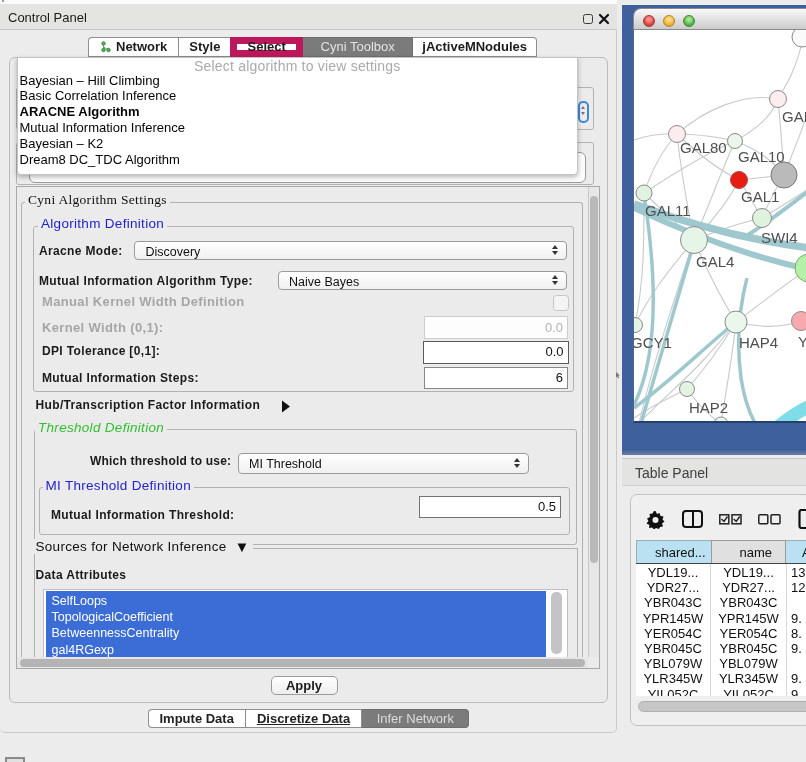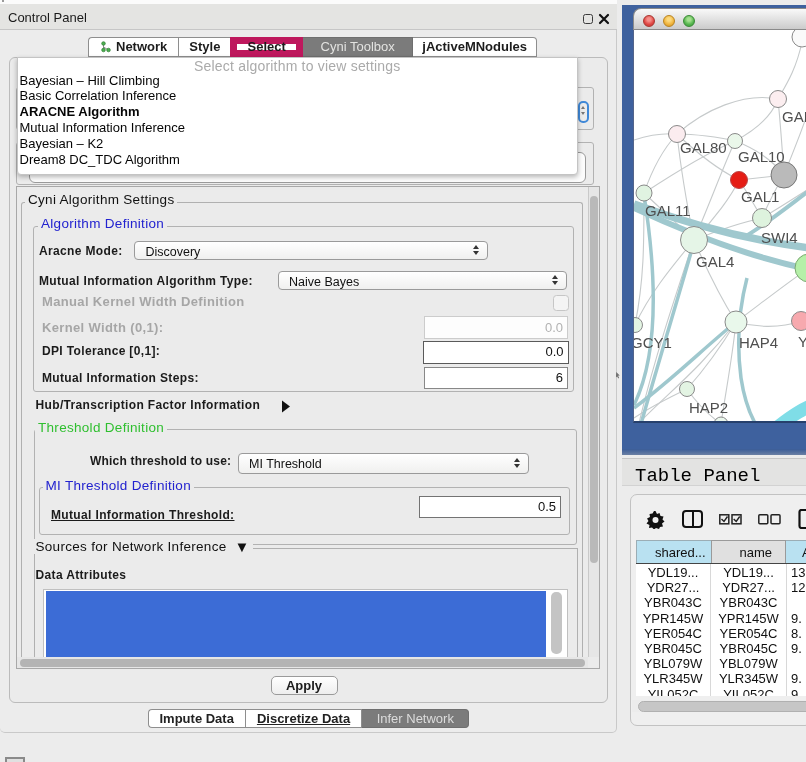--- a/index.html
+++ b/index.html
@@ -56,27 +56,27 @@
 
 <div class="abs" style="left:16px;top:186px;width:584px;height:483px;border:1px solid #a8a8a8;background:#ebebeb;"></div>
 
 <div class="abs" style="left:588px;top:187px;width:11px;height:470px;background:#e6e6e6;border-left:1px solid #c9c9c9;"></div>
 <div class="abs" style="left:589.5px;top:196px;width:8px;height:367px;background:#b9b9b9;border-radius:4px;"></div>
 
 <div class="abs" style="left:17px;top:657px;width:571px;height:11px;background:#e6e6e6;"></div>
 <div class="abs" style="left:20px;top:658.5px;width:565px;height:8px;background:#b4b4b4;border-radius:4px;"></div>
 
 <div class="abs" style="left:21px;top:202px;width:562px;height:455px;border:1px solid #b0b0b0;border-bottom:none;border-radius:3px 3px 0 0;"></div>
-<div class="gt" style="left:25px;top:191.5px;color:#111;">Cyni Algorithm Settings</div>
+<div class="gt" style="left:25px;top:191.5px;color:#111;font-family:Liberation Serif, serif;">Cyni Algorithm Settings</div>
 
 <div class="grp" style="left:33px;top:226px;width:541px;height:166px;"></div>
 <div class="gt" style="left:38px;top:216px;color:#2222cf;">Algorithm Definition</div>
 
 <div class="lbl" style="left:39px;top:243.5px;">Aracne Mode:</div>
-<div class="combo" style="left:134px;top:240.5px;width:354px;height:19.5px;">
+<div class="combo" style="left:134px;top:240.5px;width:433px;height:19.5px;">
   <div class="ct">Discovery</div>
   <div class="arr" style="top:3px;">
       <div class="up"></div>
       <div class="dn"></div>
     </div>
 </div>
 
 <div class="lbl" style="left:39px;top:273.5px;">Mutual Information Algorithm Type:</div>
 <div class="combo" style="left:277.5px;top:270.5px;width:289.5px;height:19.5px;padding-left:43px;">
   <div class="ct">Naive Bayes</div>
@@ -97,44 +97,48 @@
 
 <div class="lbl" style="left:42px;top:370.5px;">Mutual Information Steps:</div>
 <div class="inp" style="left:423.5px;top:366.5px;width:144.5px;height:22px;border:1px solid #888888;line-height:20px;">6</div>
 
 <div class="lbl" style="left:35.5px;top:398px;">Hub/Transcription Factor Information</div>
 <svg class="abs" style="left:279px;top:399px;" width="13" height="15" viewBox="0 0 13 15">
     <path d="M3 1.5 L11 7.5 L3 13.5 Z" fill="#111"></path>
   </svg>
 
 <div class="grp" style="left:33.5px;top:429px;width:543.5px;height:116px;"></div>
-<div class="gt" style="left:35px;top:420px;color:#2fbf2f;">Threshold Definition</div>
+<div class="gt" style="left:35px;top:420px;color:#2fbf2f;font-style:italic;">Threshold Definition</div>
 
 <div class="lbl" style="left:90px;top:453.5px;letter-spacing:0.2px;">Which threshold to use:</div>
 <div class="combo" style="left:237.5px;top:453px;width:291.5px;height:20.5px;">
   <div class="ct">MI Threshold</div>
   <div class="arr" style="top:3.5px;">
       <div class="up"></div>
       <div class="dn"></div>
     </div>
 </div>
 
 <div class="grp" style="left:38.5px;top:487px;width:531.5px;height:48px;"></div>
 <div class="gt" style="left:42.5px;top:478px;color:#2222cf;">MI Threshold Definition</div>
 
-<div class="lbl" style="left:51px;top:508px;text-decoration:underline;">Mutual Information Threshold:</div>
+<div class="lbl" style="left:51px;top:508px;">Mutual Information Threshold:</div>
 <div class="inp" style="left:419px;top:496px;width:142px;height:22px;border:1px solid #737373;line-height:20px;">0.5</div>
 
 <div class="abs" style="left:33.5px;top:548px;width:544.5px;height:109px;border:1px solid #b0b0b0;border-bottom:none;"></div>
 <div class="gt" style="left:32.5px;top:539px;color:#111;">Sources for Network Inference <span style="font-size:15px;line-height:13px;position:relative;top:0.5px;margin-left:4px;">▼</span></div>
 
 <div class="lbl" style="left:35.5px;top:568px;">Data Attributes</div>
 
 <div class="abs" style="left:42.5px;top:588.5px;width:525px;height:68.5px;background:#ffffff;border:1px solid #c0c0c0;border-bottom:none;overflow:hidden;">
   <div class="abs" style="left:2.5px;top:1.5px;width:500px;height:68px;background:#3c6cd6;"></div>
+  <div class="abs" style="left:8px;top:3px;font-size:12.5px;color:#fff;line-height:16.4px;white-space:pre;">SelfLoops
+TopologicalCoefficient
+BetweennessCentrality
+gal4RGexp</div>
   <div class="abs" style="left:507px;top:2.5px;width:11px;height:62px;background:#c4c4c4;border-radius:5px;"></div>
 </div>
 
 <div class="abs" style="left:270.5px;top:675.5px;width:67px;height:19px;border:1px solid #9a9a9a;border-radius:5px;background:linear-gradient(#ffffff,#eeeeee);text-align:center;font-size:13px;font-weight:600;color:#1b1b1b;line-height:18px;">Apply</div>
 
 <div class="abs" style="left:147.5px;top:708.5px;height:19px;display:flex;font-size:13px;font-weight:600;color:#222;">
   <div style="background:#fff;border:1px solid #8e8e8e;border-right:none;border-radius:4px 0 0 4px;display:flex;align-items:center;padding:0 11px;">Impute Data</div>
   <div style="background:#fff;border:1px solid #8e8e8e;display:flex;align-items:center;padding:0 11px;text-decoration:underline;">Discretize Data</div>
   <div style="background:#7b7b7b;border:1px solid #6f6f6f;border-left:none;border-radius:0 4px 4px 0;display:flex;align-items:center;padding:0 14.5px;color:#dcdcdc;font-weight:normal;">Infer Network</div>
 </div>
@@ -225,21 +229,21 @@
     <text x="62" y="236.5">GAL4</text>
     <text x="-3" y="318">GCY1</text>
     <text x="105" y="318">HAP4</text>
     <text x="164" y="317">YJR048W</text>
     <text x="55" y="383">HAP2</text>
   </g>
 </svg>
 </div>
 
 <div class="abs" style="left:622px;top:458px;width:184px;height:28px;background:#e3e3e2;border-top:1px solid #c6c6c6;border-bottom:1px solid #d2d2d2;"></div>
-<div class="abs" style="left:635px;top:465px;font-size:19px;color:#000000;font-family:Liberation Mono, monospace;">Table Panel</div>
+<div class="abs" style="left:635px;top:465px;font-size:14px;color:#404040;">Table Panel</div>
 
 <div class="abs" style="left:630px;top:494px;width:182px;height:232px;background:#efefef;border:1px solid #c2c2c2;border-radius:7px;overflow:hidden;">
 
   <svg style="position:absolute;left:15px;top:15px;" width="19" height="19" viewBox="0 0 19 19">
     <path d="M9.5 1 L11 4 L13.5 3 L14.5 6 L17.5 6.5 L16.5 9.5 L18.5 11.5 L16 13.5 L17 16.5 L14 17 L13 19 L10 18 L8 19.5 L6 17.5 L3 18 L3.5 15 L0.5 13.5 L2.5 11 L1 8.5 L4 7 L3.5 4 L6.5 3.5 L8 1 Z" fill="#111"></path>
     <circle cx="9.5" cy="10" r="3" fill="#efefef"></circle>
   </svg>
   <div style="position:absolute;left:51px;top:15px;width:21px;height:18px;border:2.5px solid #111;border-radius:4px;"></div>
   <div style="position:absolute;left:60.5px;top:15px;width:2.5px;height:18px;background:#111;"></div>
   <svg style="position:absolute;left:88px;top:19px;" width="24" height="11" viewBox="0 0 24 11">

